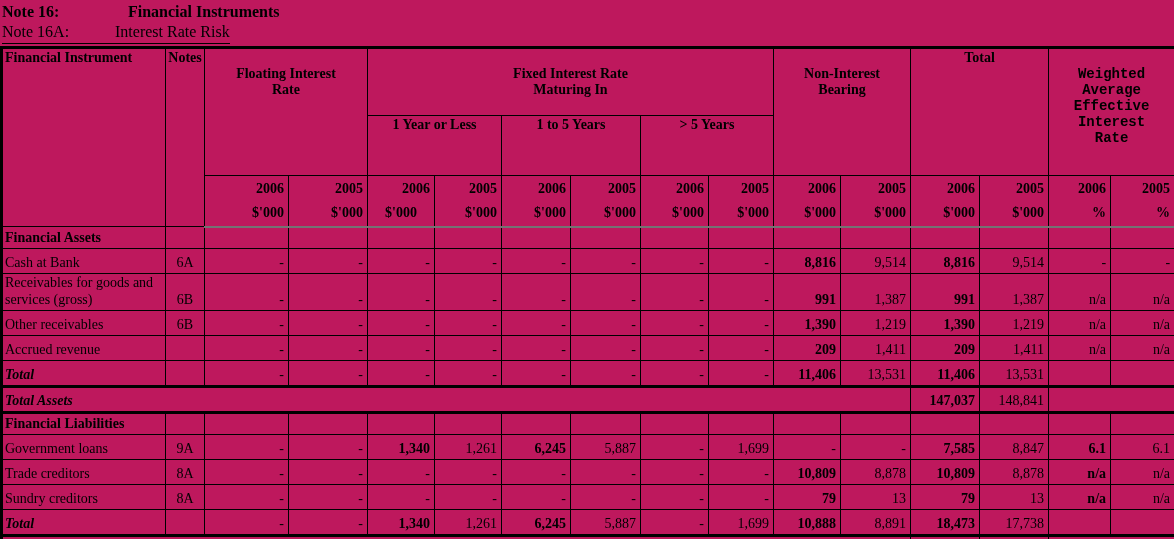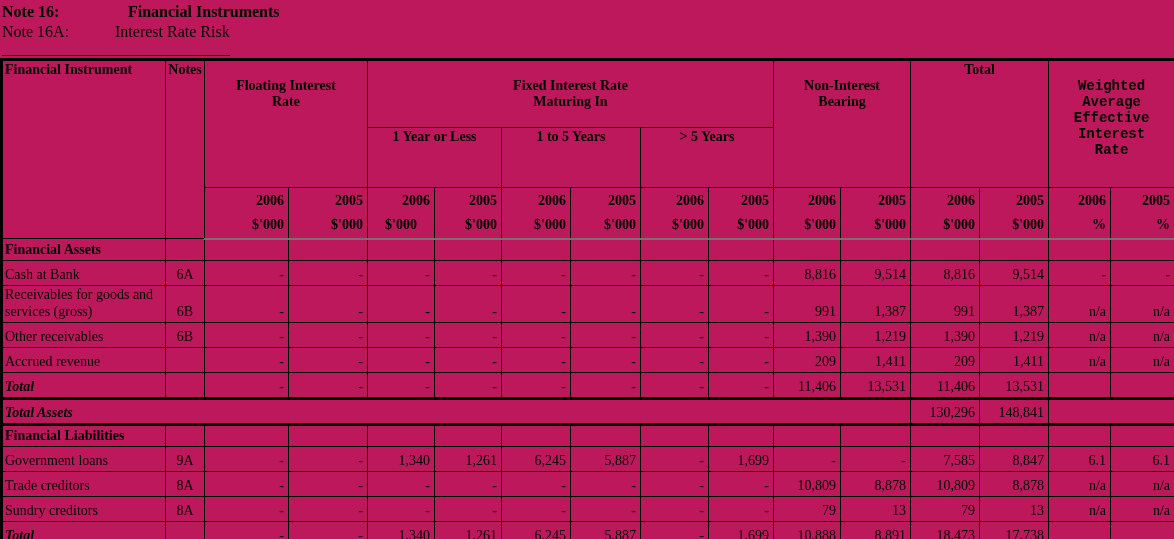--- a/index.html
+++ b/index.html
@@ -22,21 +22,21 @@
     font-size: 16px;
     line-height: 20px;
     white-space: nowrap;
   }
   .title-line1 .t-label { display: inline-block; width: 126px; }
   .title-line2-wrap {
     font-size: 16px;
     line-height: 20px;
     display: inline-block;
     border-bottom: 1px solid #000;
-    padding-bottom: 13px;
+    padding-bottom: 1px;
     white-space: nowrap;
   }
   .title-line2-wrap .t-label { display: inline-block; width: 113px; }
   
   table {
     border-collapse: collapse;
     table-layout: fixed;
     width: 1174px;
     margin-top: 2px;
     border: 3px solid #000;
@@ -67,21 +67,21 @@
     padding: 1px 4px 1px 19px;
     border-bottom: 2px solid #737373;
     line-height: 1.7;
   }
   tr.year-row th.unit-left .u-line { text-align: left; margin-left: -2px; }
   
   td { vertical-align: bottom; padding: 1px 2px 2px 2px; line-height: 1.18; }
   td.row-label { text-align: left; padding-left: 2px; }
   td.note { text-align: center; }
   td.num  { text-align: right; padding-right: 4px; }
-  .bold { font-weight: normal; }
+  .bold { font-weight: bold; }
   tr.row-section  { height: 22px; }
   tr.row-section td.row-label { font-weight: bold; margin-top: 24px; }
   tr.row-data     { height: 25px; }
   tr.row-total, tr.row-grand { height: 26px; }
   tr.row-total td.row-label,
   tr.row-grand td.row-label { font-weight: bold; font-style: italic; }
   tr.thick-below td { border-bottom: 3px solid #000; }
 </style>
 </head>
 <body>
@@ -304,21 +304,21 @@
           <td class="num">-</td>
           <td class="num bold">11,406</td>
           <td class="num">13,531</td>
           <td class="num bold">11,406</td>
           <td class="num">13,531</td>
           <td class="num"></td>
           <td class="num"></td>
         </tr>
         <tr class="row-grand thick-below">
           <td class="row-label" colspan="12">Total Assets</td>
-          <td class="num bold">130,296</td>
+          <td class="num bold">147,037</td>
           <td class="num">148,841</td>
           <td class="num" colspan="2"></td>
         </tr>
         <tr class="row-section">
           <td class="row-label">Financial Liabilities</td>
           <td class="note"></td>
           <td class="num"></td>
           <td class="num"></td>
           <td class="num"></td>
           <td class="num"></td>

